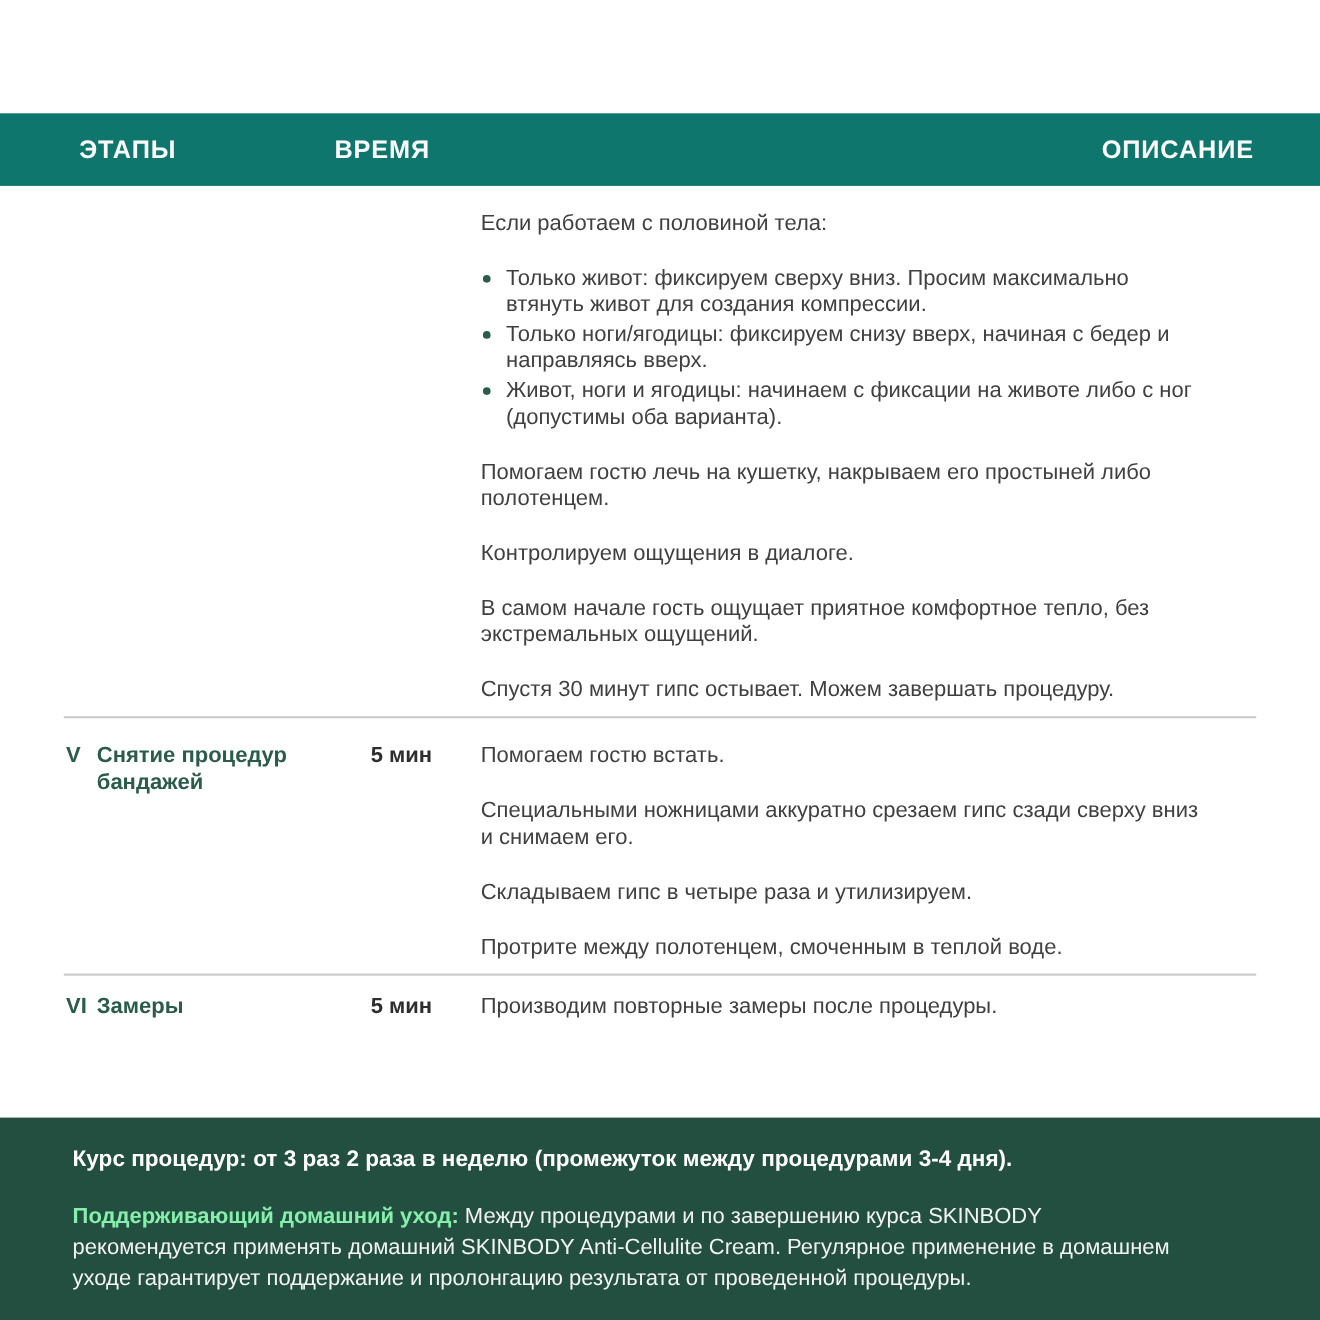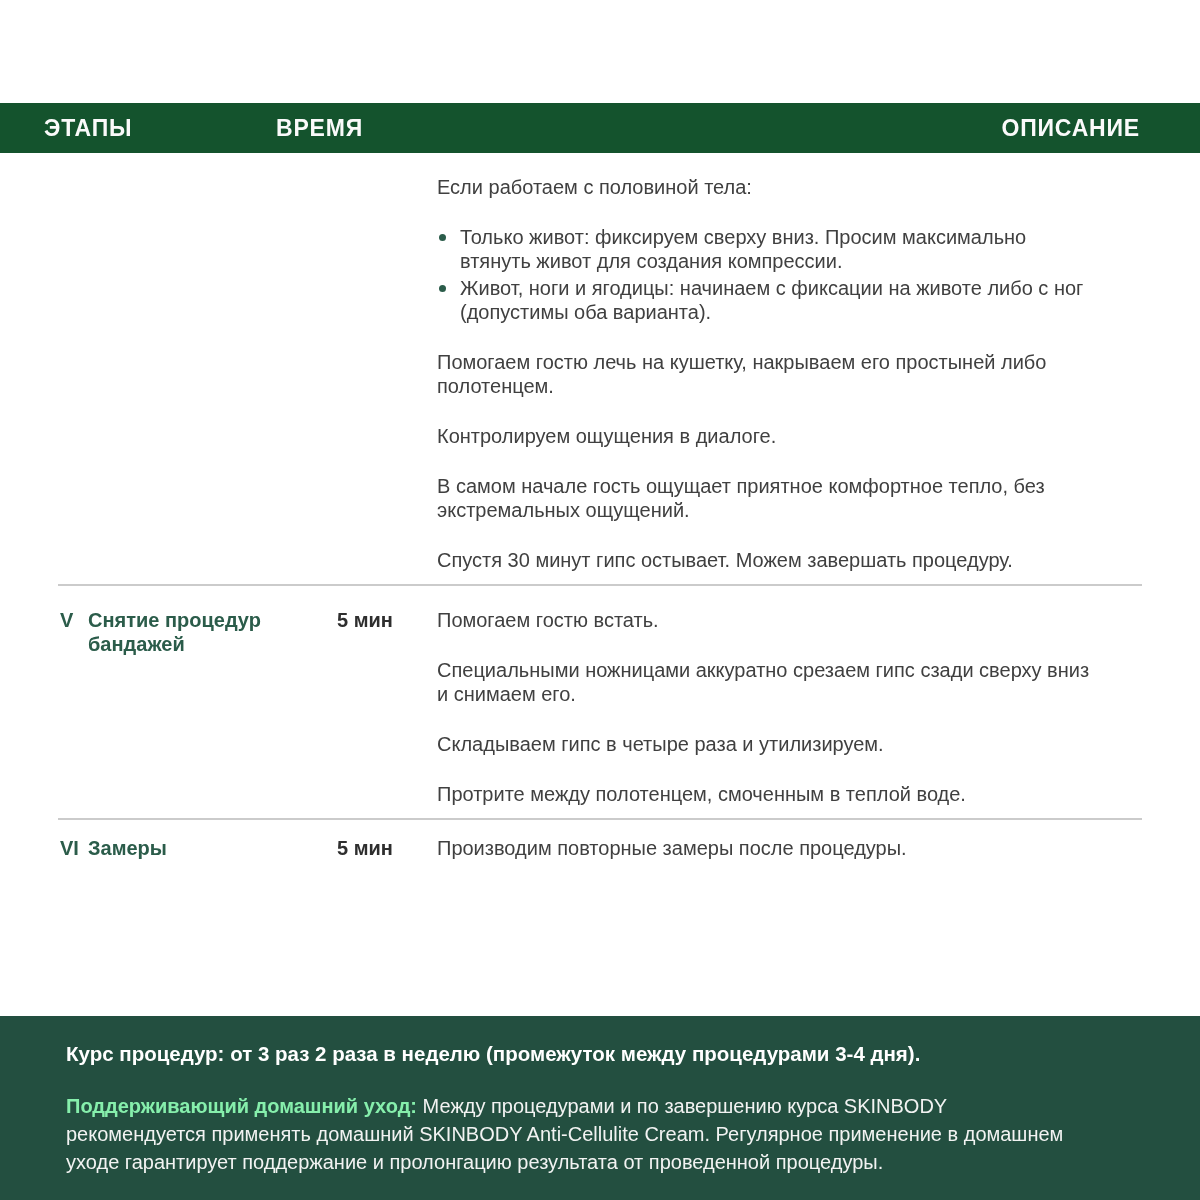--- a/index.html
+++ b/index.html
@@ -11,26 +11,26 @@
     width: 1200px;
     height: 1200px;
     background: #ffffff;
     overflow: hidden;
     color: #404040;
   }
 
   
   .header-bar {
     margin-top: 103px;
-    height: 50px;
-    background: #14532d;
+    height: 66px;
+    background: #0f766e;
     display: grid;
     grid-template-columns: 232px 117px 1fr;
     align-items: center;
-    padding-left: 44px;
+    padding-left: 72px;
     padding-right: 60px;
     color: #fafafa;
     font-size: 23px;
     font-weight: bold;
     letter-spacing: 0.8px;
   }
   .header-bar .col-desc { text-align: right; }
 
   
   .row {
@@ -116,20 +116,21 @@
   </div>
 
   <div class="row first">
     <div class="cell-num"></div>
     <div class="cell-stage"></div>
     <div class="cell-time"></div>
     <div class="cell-desc">
       <p>Если работаем с половиной тела:</p>
       <ul>
         <li>Только живот: фиксируем сверху вниз. Просим максимально втянуть живот для создания компрессии.</li>
+        <li>Только ноги/ягодицы: фиксируем снизу вверх, начиная с бедер и направляясь вверх.</li>
         <li>Живот, ноги и ягодицы: начинаем с фиксации на животе либо с ног (допустимы оба варианта).</li>
       </ul>
       <p>Помогаем гостю лечь на кушетку, накрываем его простыней либо полотенцем.</p>
       <p>Контролируем ощущения в диалоге.</p>
       <p>В самом начале гость ощущает приятное комфортное тепло, без экстремальных ощущений.</p>
       <p>Спустя 30 минут гипс остывает. Можем завершать процедуру.</p>
     </div>
   </div>
 
   <div class="divider"></div>

